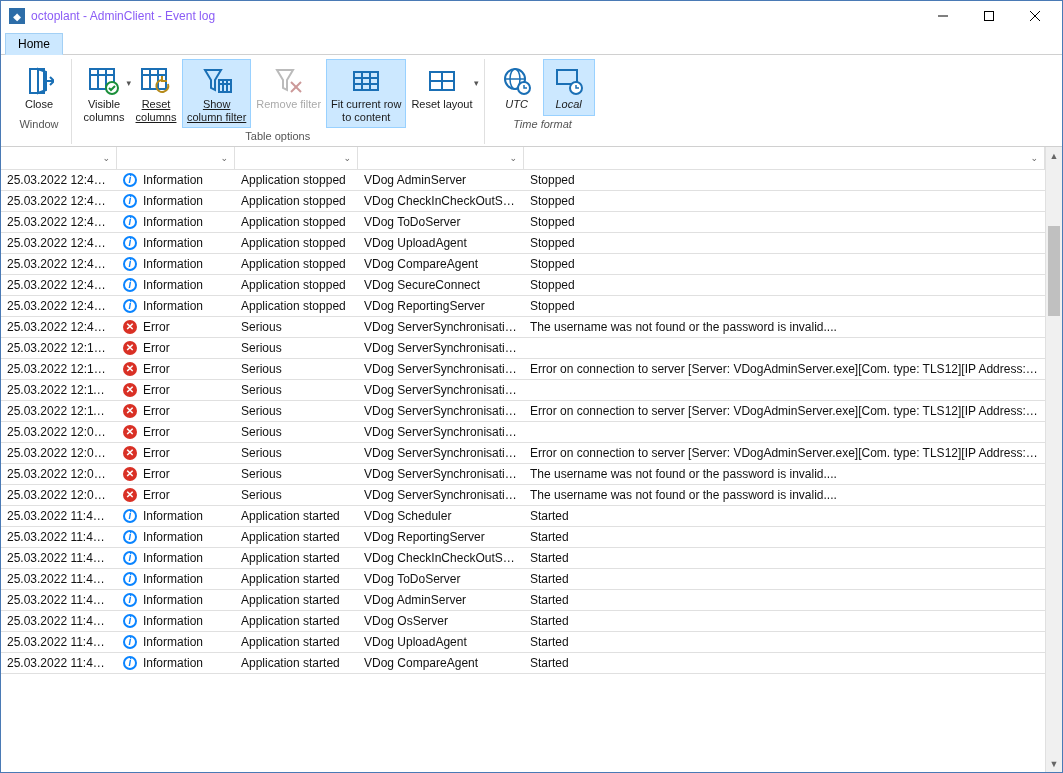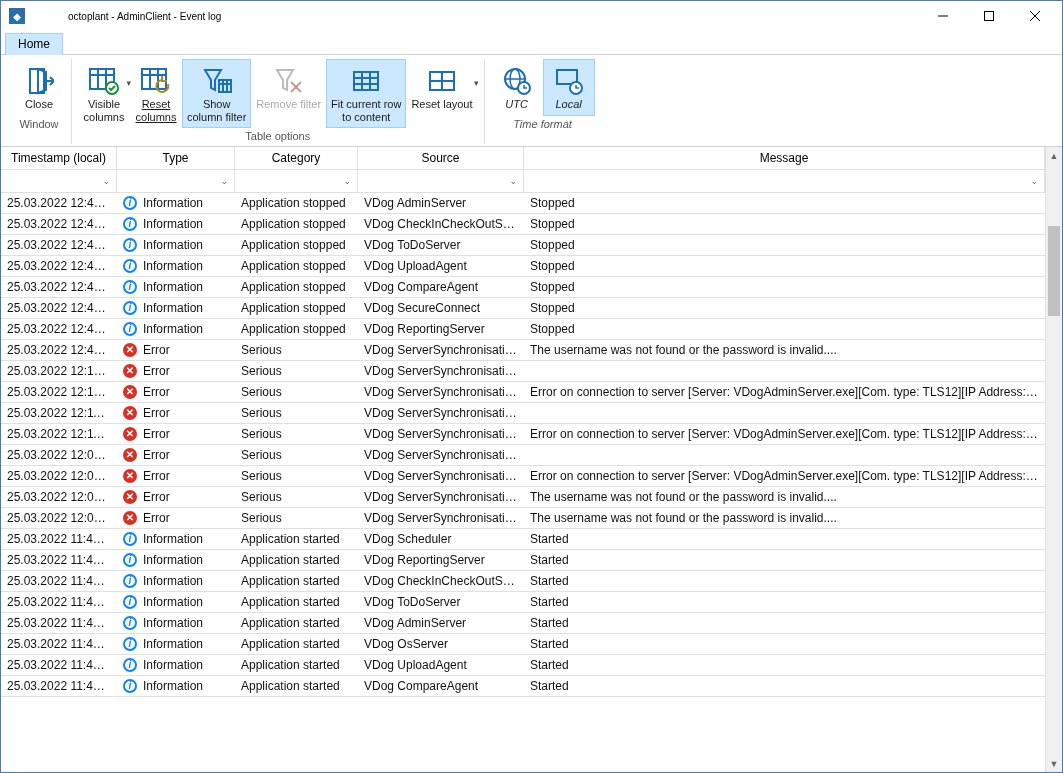--- a/index.html
+++ b/index.html
@@ -2,21 +2,21 @@
 <html><head>
 <meta charset="utf-8">
 <style>
 * { box-sizing: border-box; font-family: "Segoe UI", Tahoma, sans-serif; }
 html, body { margin: 0; padding: 0; height: 100%; width: 1063px; overflow: hidden; background: #fff; }
 .window { width: 1063px; height: 773px; border: 1px solid #4a7ab5; display: flex; flex-direction: column; background: #fff; }
 
 
 .titlebar { height: 30px; background: #fff; display: flex; align-items: center; padding: 0 4px; }
 .titlebar .app-icon { width: 16px; height: 16px; background: #2d6da8; margin: 0 6px 0 4px; display: inline-flex; align-items: center; justify-content: center; color:#fff; font-size:10px; }
-.titlebar .title { flex: 1; font-size: 10px; color: #000000; margin-left: 37px; }
+.titlebar .title { flex: 1; font-size: 12px; color: #8b5cf6; }
 .titlebar .win-btns { display: flex; }
 .titlebar .win-btn { width: 46px; height: 30px; display: flex; align-items: center; justify-content: center; color: #000; }
 .titlebar .win-btn svg { stroke: #000; }
 
 
 .tabstrip { height: 24px; background: #fff; border-bottom: 1px solid #d0d0d0; display: flex; align-items: flex-end; padding-left: 4px; }
 .tabstrip .tab { padding: 3px 12px; font-size: 12px; background: #cce8ff; border: 1px solid #a3d0f5; border-bottom: 1px solid #cce8ff; margin-bottom:-1px;margin-top:43px; }
 
 
 .ribbon { background: #fff; padding: 4px 6px 2px 6px; display: flex; border-bottom: 1px solid #d0d0d0; }
@@ -137,21 +137,21 @@
         <div class="rbtn sel">
           <span class="ico">
             <svg width="32" height="30">
                 <path d="M4 4 H20 L14 14 V24 L10 22 V14 Z" fill="none" stroke="#1a6fb5" stroke-width="2"></path>
                 <rect x="18" y="14" width="12" height="12" fill="none" stroke="#1a6fb5" stroke-width="2"></rect>
                 <line x1="22" y1="14" x2="22" y2="26" stroke="#1a6fb5" stroke-width="2"></line>
                 <line x1="26" y1="14" x2="26" y2="26" stroke="#1a6fb5" stroke-width="2"></line>
                 <line x1="18" y1="18" x2="30" y2="18" stroke="#1a6fb5" stroke-width="2"></line>
               </svg>
           </span>
-          <span style="white-space:pre-line;">Show
+          <span style="white-space:pre-line;text-decoration:underline;">Show
 column filter</span>
         </div>
         <div class="rbtn disabled">
           <span class="ico">
             <svg width="32" height="30">
                 <path d="M4 4 H20 L14 14 V24 L10 22 V14 Z" fill="none" stroke="#bbb" stroke-width="2"></path>
                 <line x1="18" y1="16" x2="28" y2="26" stroke="#c99" stroke-width="2"></line>
                 <line x1="28" y1="16" x2="18" y2="26" stroke="#c99" stroke-width="2"></line>
               </svg>
           </span>
@@ -210,27 +210,20 @@
           </span>
           <span>Local</span>
         </div>
       </div>
       <div class="group-label">Time format</div>
     </div>
   </div>
 
   <div class="table-wrap">
     <div class="table">
-      <div class="thead">
-        <div class="th col-ts">Timestamp (local)</div>
-        <div class="th col-type">Type</div>
-        <div class="th col-cat">Category</div>
-        <div class="th col-src">Source</div>
-        <div class="th col-msg">Message</div>
-      </div>
       <div class="filterrow">
         <div class="fc col-ts">
             <span class="chev">⌄</span>
           </div>
         <div class="fc col-type">
             <span class="chev">⌄</span>
           </div>
         <div class="fc col-cat">
             <span class="chev">⌄</span>
           </div>

